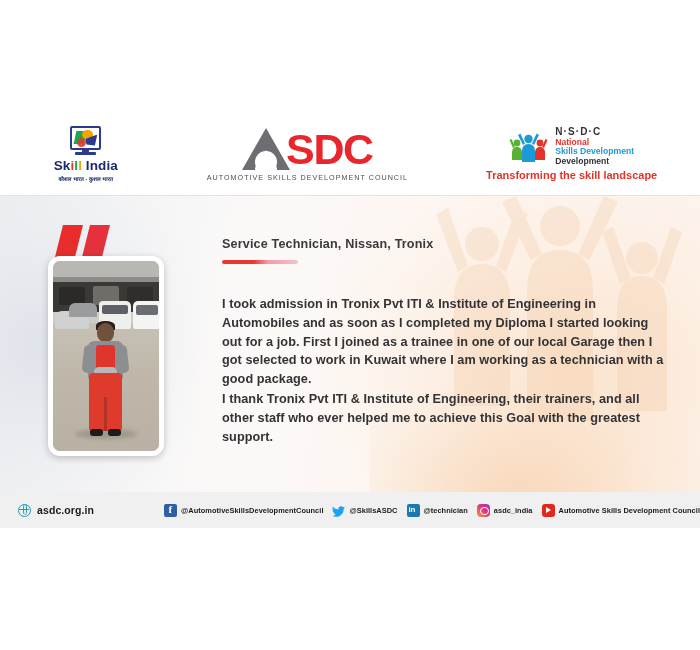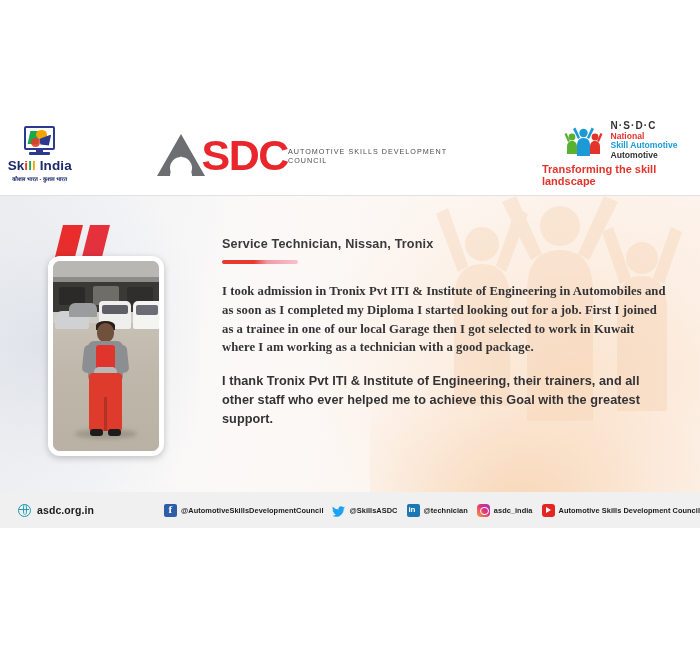--- a/index.html
+++ b/index.html
@@ -50,21 +50,21 @@
   .si-blob4 { position:absolute; left:5px; top:10px; width:9px; height:9px; background:#e13b2b; border-radius:50%; opacity:.9; }
   .si-neck { position:absolute; left:12px; top:23px; width:7px; height:4px; background:#2b3a8f; }
   .si-base { position:absolute; left:5px; top:26px; width:21px; height:3.2px; background:#2b3a8f; border-radius:1px; }
   .si-word { font-size: 13.5px; font-weight: 700; letter-spacing: .1px; color: #1c2a6b; margin-top: 3px; line-height: 1; }
   .si-word .c1 { color: #e13b2b; }
   .si-word .c2 { color: #1aa84a; }
   .si-word .c3 { color: #f0a500; }
   .si-sub { font-size: 5.4px; font-weight: 700; color: #1c2a6b; margin-top: 2.5px; letter-spacing: .1px; }
 
   
-  .asdc { display: flex; flex-direction: row; align-items: center; }
+  .asdc { display: flex; flex-direction: column; align-items: center; }
   .asdc-mark { display: flex; align-items: flex-end; height: 44px; }
   .asdc-a {
     position: relative;
     width: 49px; height: 42px;
   }
   .asdc-a svg { display: block; }
   .asdc-sdc {
     font-size: 43px; font-weight: 700; color: #e8262c;
     letter-spacing: -1.4px; line-height: 0.9;
     margin-left: -5px; margin-bottom: 1px;
@@ -174,22 +174,22 @@
   }
   .divider {
     width: 76px; height: 4px; margin-top: 9px;
     background: linear-gradient(90deg, #e8392f 0%, #e8392f 42%, #f19aa6 60%, #f6c3cb 100%);
     border-radius: 2px;
   }
   .para {
     font-size: 12.7px; line-height: 1.48; color: #333336;
     font-weight: 600; letter-spacing: .05px;
   }
-  .para.p1 { margin-top: 18px; font-family: Liberation Serif, serif; }
-  .para.p2 { margin-top: 15px; }
+  .para.p1 { margin-top: 31px; }
+  .para.p2 { margin-top: 1px; }
 
   
   .footer {
     position: absolute; left: 0; top: 492px;
     width: 700px; height: 36px;
     background: #f0f0f0;
     display: flex; align-items: center;
   }
   .site {
     display: flex; align-items: center; gap: 6px;
@@ -268,22 +268,22 @@
 
             <circle cx="19.5" cy="9" r="4.2" fill="#1b9ad6"></circle>
             <path d="M19.5 14 C15 14 13 17 13 21.5 L13 32 L26 32 L26 21.5 C26 17 24 14 19.5 14 Z" fill="#1b9ad6"></path>
             <path d="M14 15 L9 5 L11.4 3.6 L16 13.6 Z" fill="#1b9ad6"></path>
             <path d="M25 15 L30 5 L27.6 3.6 L23 13.6 Z" fill="#1b9ad6"></path>
           </svg>
         </div>
         <div class="nsdc-txt">
           <div class="nsdc-abbr">N·S·D·C</div>
           <div class="nsdc-l1">National</div>
-          <div class="nsdc-l2">Skill Automotive</div>
-          <div class="nsdc-l3">Automotive</div>
+          <div class="nsdc-l2">Skills Development</div>
+          <div class="nsdc-l3">Development</div>
         </div>
       </div>
       <div class="nsdc-tag">Transforming the skill landscape</div>
     </div>
   </div>
 
   <div class="body-area">
     <div class="cool-wash"></div>
     <div class="warm-wash"></div>
 

